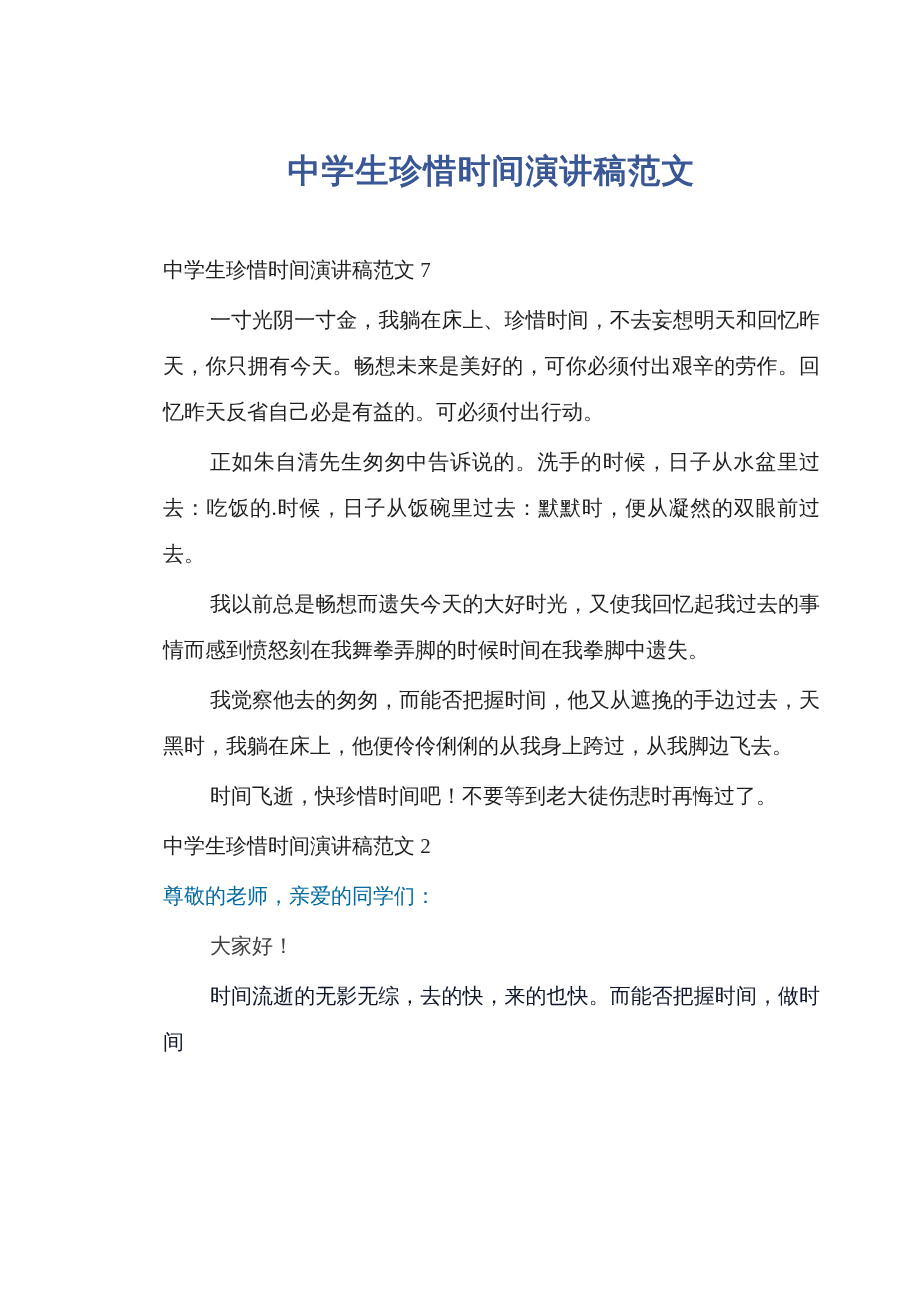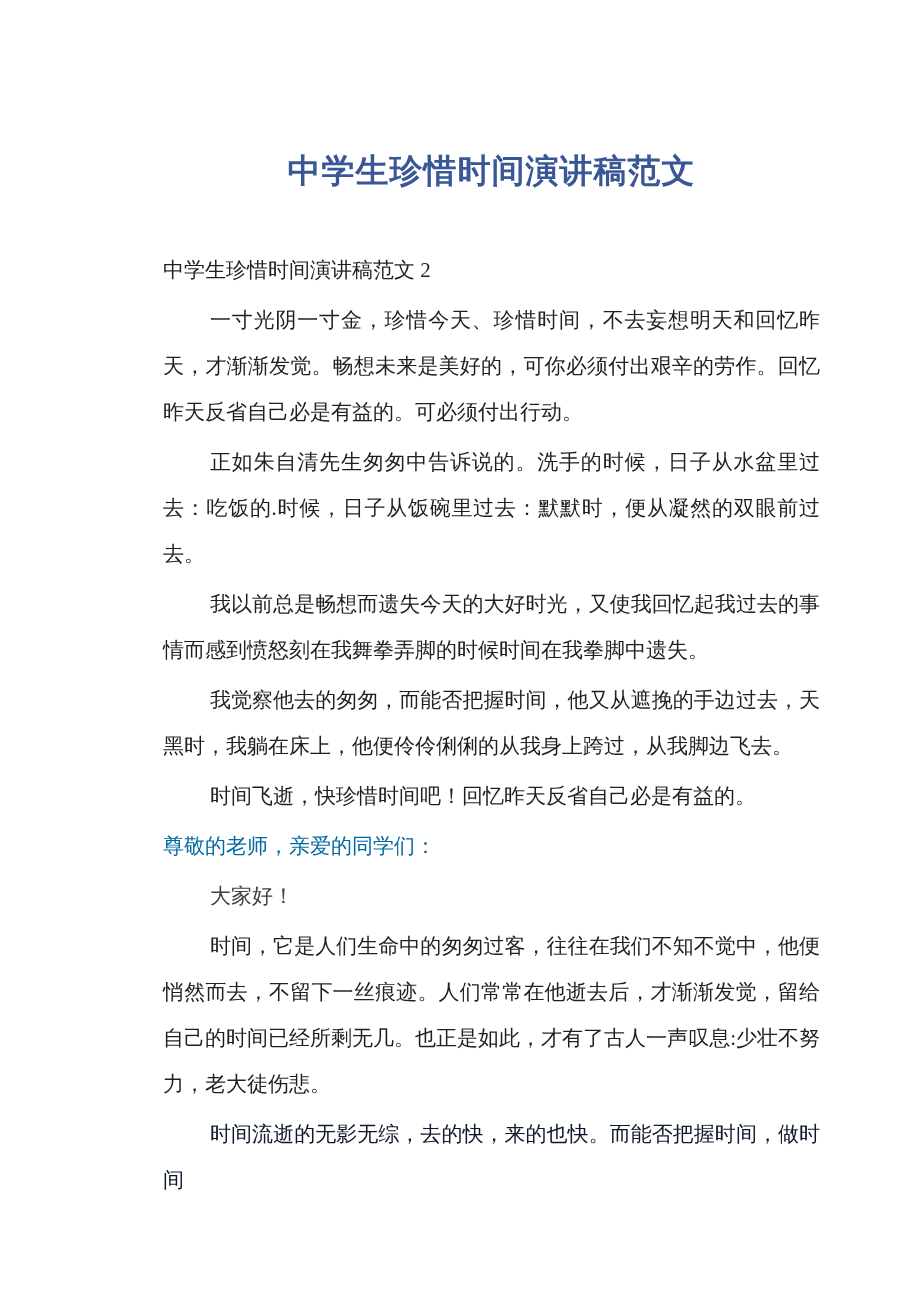--- a/index.html
+++ b/index.html
@@ -48,24 +48,24 @@
   .doc-para.no-indent {
     text-indent: 0;
   }
 </style>
 </head>
 <body>
 
 <div class="page">
   <h1 class="doc-title" style="color: rgb(58, 87, 149);">中学生珍惜时间演讲稿范文</h1>
   <div class="doc-body">
-      <p class="doc-subheading" style="color: rgb(31, 31, 31);">中学生珍惜时间演讲稿范文 2</p>
-      <p class="doc-para indent" style="color: rgb(31, 31, 31);">一寸光阴一寸金，珍惜今天、珍惜时间，不去妄想明天和回忆昨天，才渐渐发觉。畅想未来是美好的，可你必须付出艰辛的劳作。回忆昨天反省自己必是有益的。可必须付出行动。</p>
+      <p class="doc-subheading" style="color: rgb(31, 31, 31);">中学生珍惜时间演讲稿范文 7</p>
+      <p class="doc-para indent" style="color: rgb(31, 31, 31);">一寸光阴一寸金，我躺在床上、珍惜时间，不去妄想明天和回忆昨天，你只拥有今天。畅想未来是美好的，可你必须付出艰辛的劳作。回忆昨天反省自己必是有益的。可必须付出行动。</p>
       <p class="doc-para indent" style="color: rgb(31, 31, 31);">正如朱自清先生匆匆中告诉说的。洗手的时候，日子从水盆里过去：吃饭的.时候，日子从饭碗里过去：默默时，便从凝然的双眼前过去。</p>
       <p class="doc-para indent" style="color: rgb(31, 31, 31);">我以前总是畅想而遗失今天的大好时光，又使我回忆起我过去的事情而感到愤怒刻在我舞拳弄脚的时候时间在我拳脚中遗失。</p>
       <p class="doc-para indent" style="color: rgb(31, 31, 31);">我觉察他去的匆匆，而能否把握时间，他又从遮挽的手边过去，天黑时，我躺在床上，他便伶伶俐俐的从我身上跨过，从我脚边飞去。</p>
-      <p class="doc-para indent" style="color: rgb(31, 31, 31);">时间飞逝，快珍惜时间吧！回忆昨天反省自己必是有益的。</p>
+      <p class="doc-para indent" style="color: rgb(31, 31, 31);">时间飞逝，快珍惜时间吧！不要等到老大徒伤悲时再悔过了。</p>
+      <p class="doc-subheading" style="color: rgb(31, 31, 31);">中学生珍惜时间演讲稿范文 2</p>
       <p class="doc-para no-indent" style="color: #0369a1;">尊敬的老师，亲爱的同学们：</p>
       <p class="doc-para indent" style="color: #404040;">大家好！</p>
-      <p class="doc-para indent" style="color: rgb(31, 31, 31);">时间，它是人们生命中的匆匆过客，往往在我们不知不觉中，他便悄然而去，不留下一丝痕迹。人们常常在他逝去后，才渐渐发觉，留给自己的时间已经所剩无几。也正是如此，才有了古人一声叹息:少壮不努力，老大徒伤悲。</p>
       <p class="doc-para indent" style="color: #0f172a;">时间流逝的无影无综，去的快，来的也快。而能否把握时间，做时间</p>
     </div>
 </div>
 
 </body></html>

